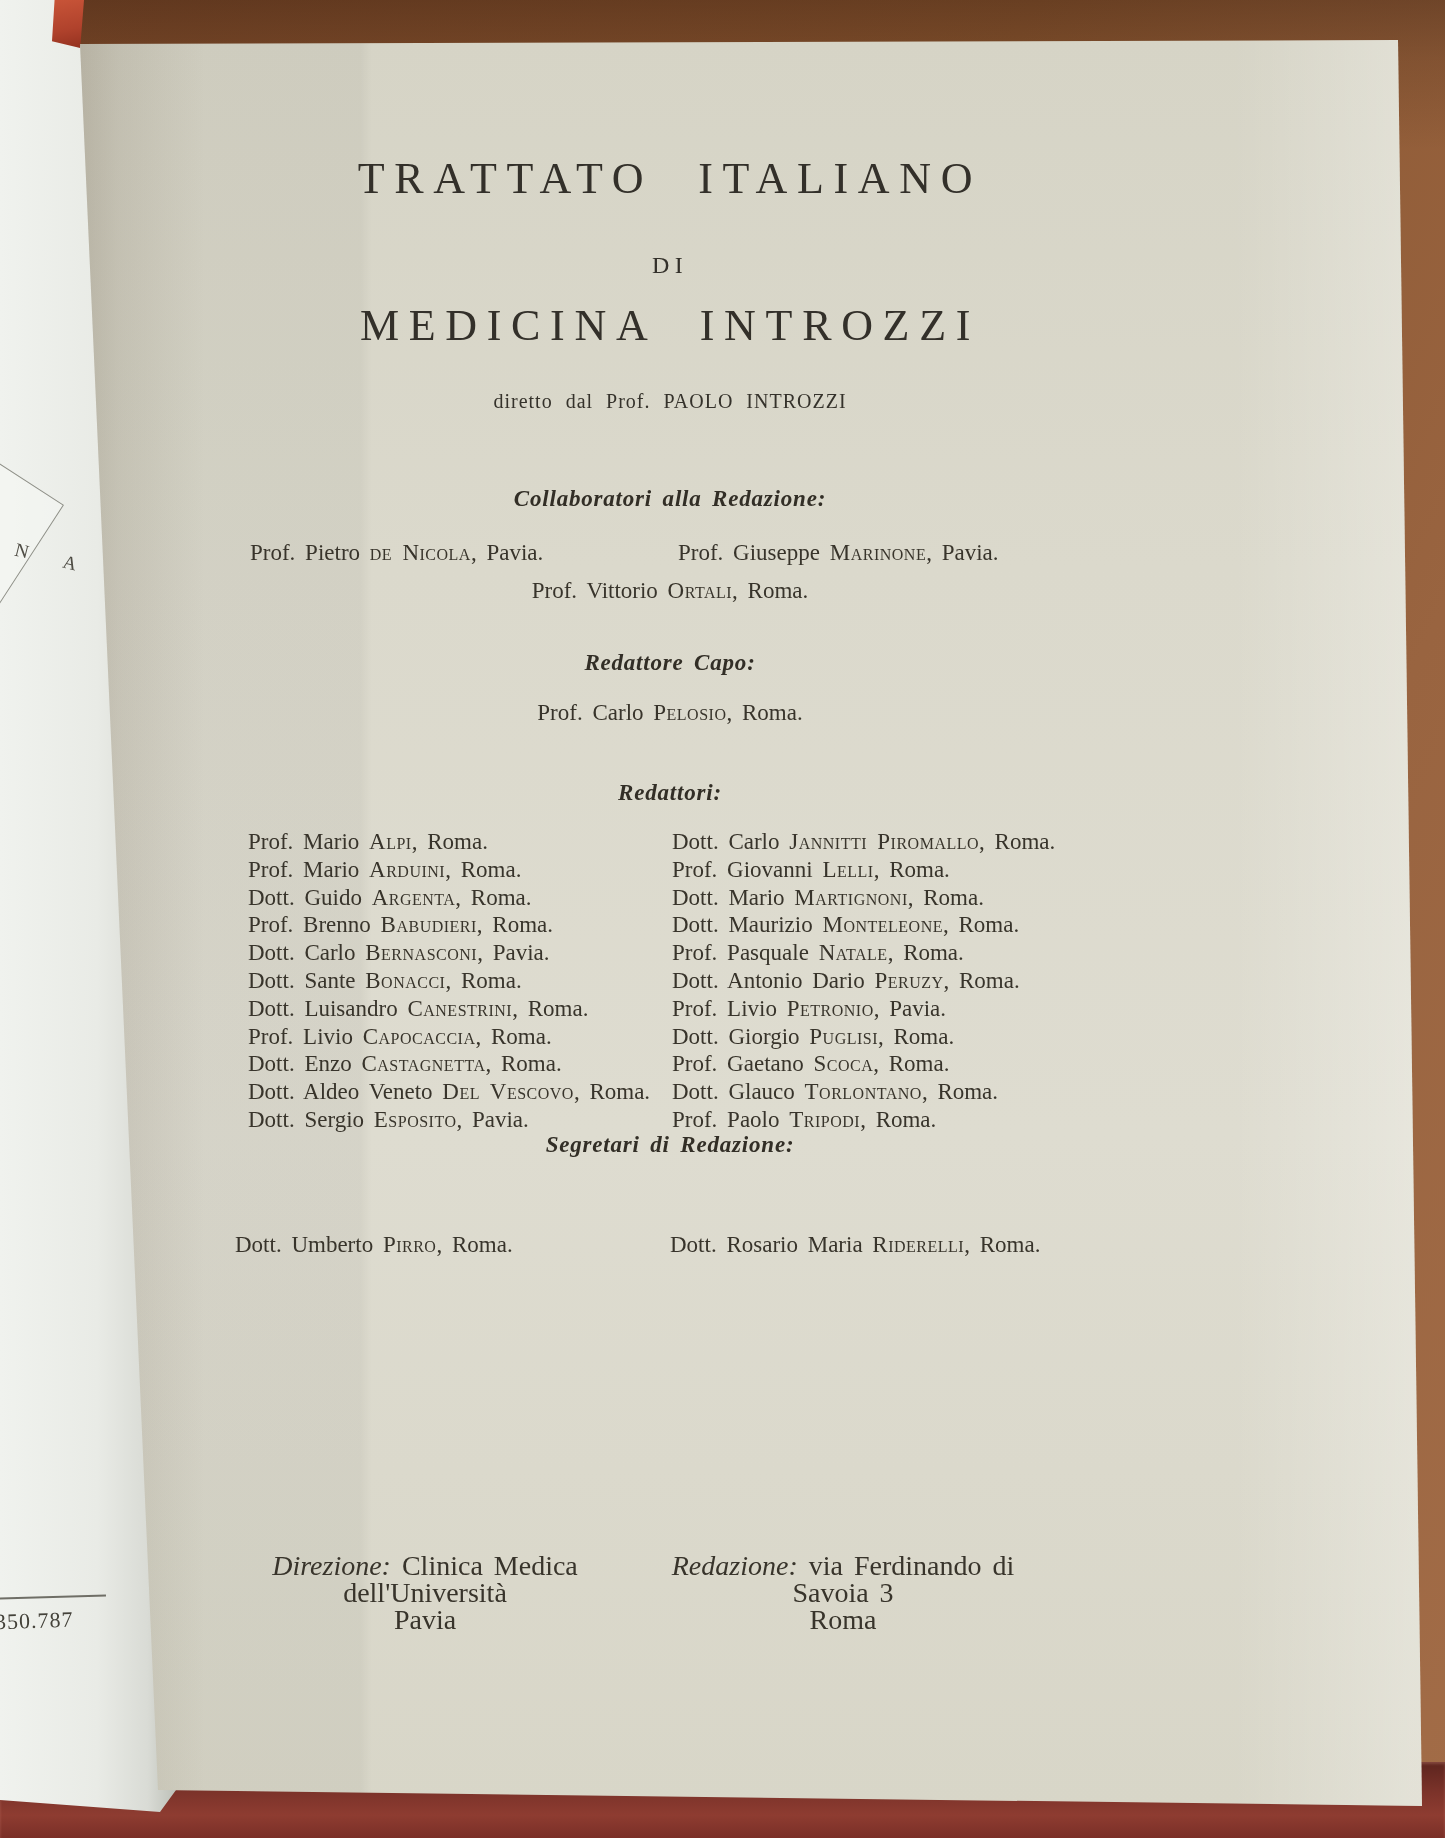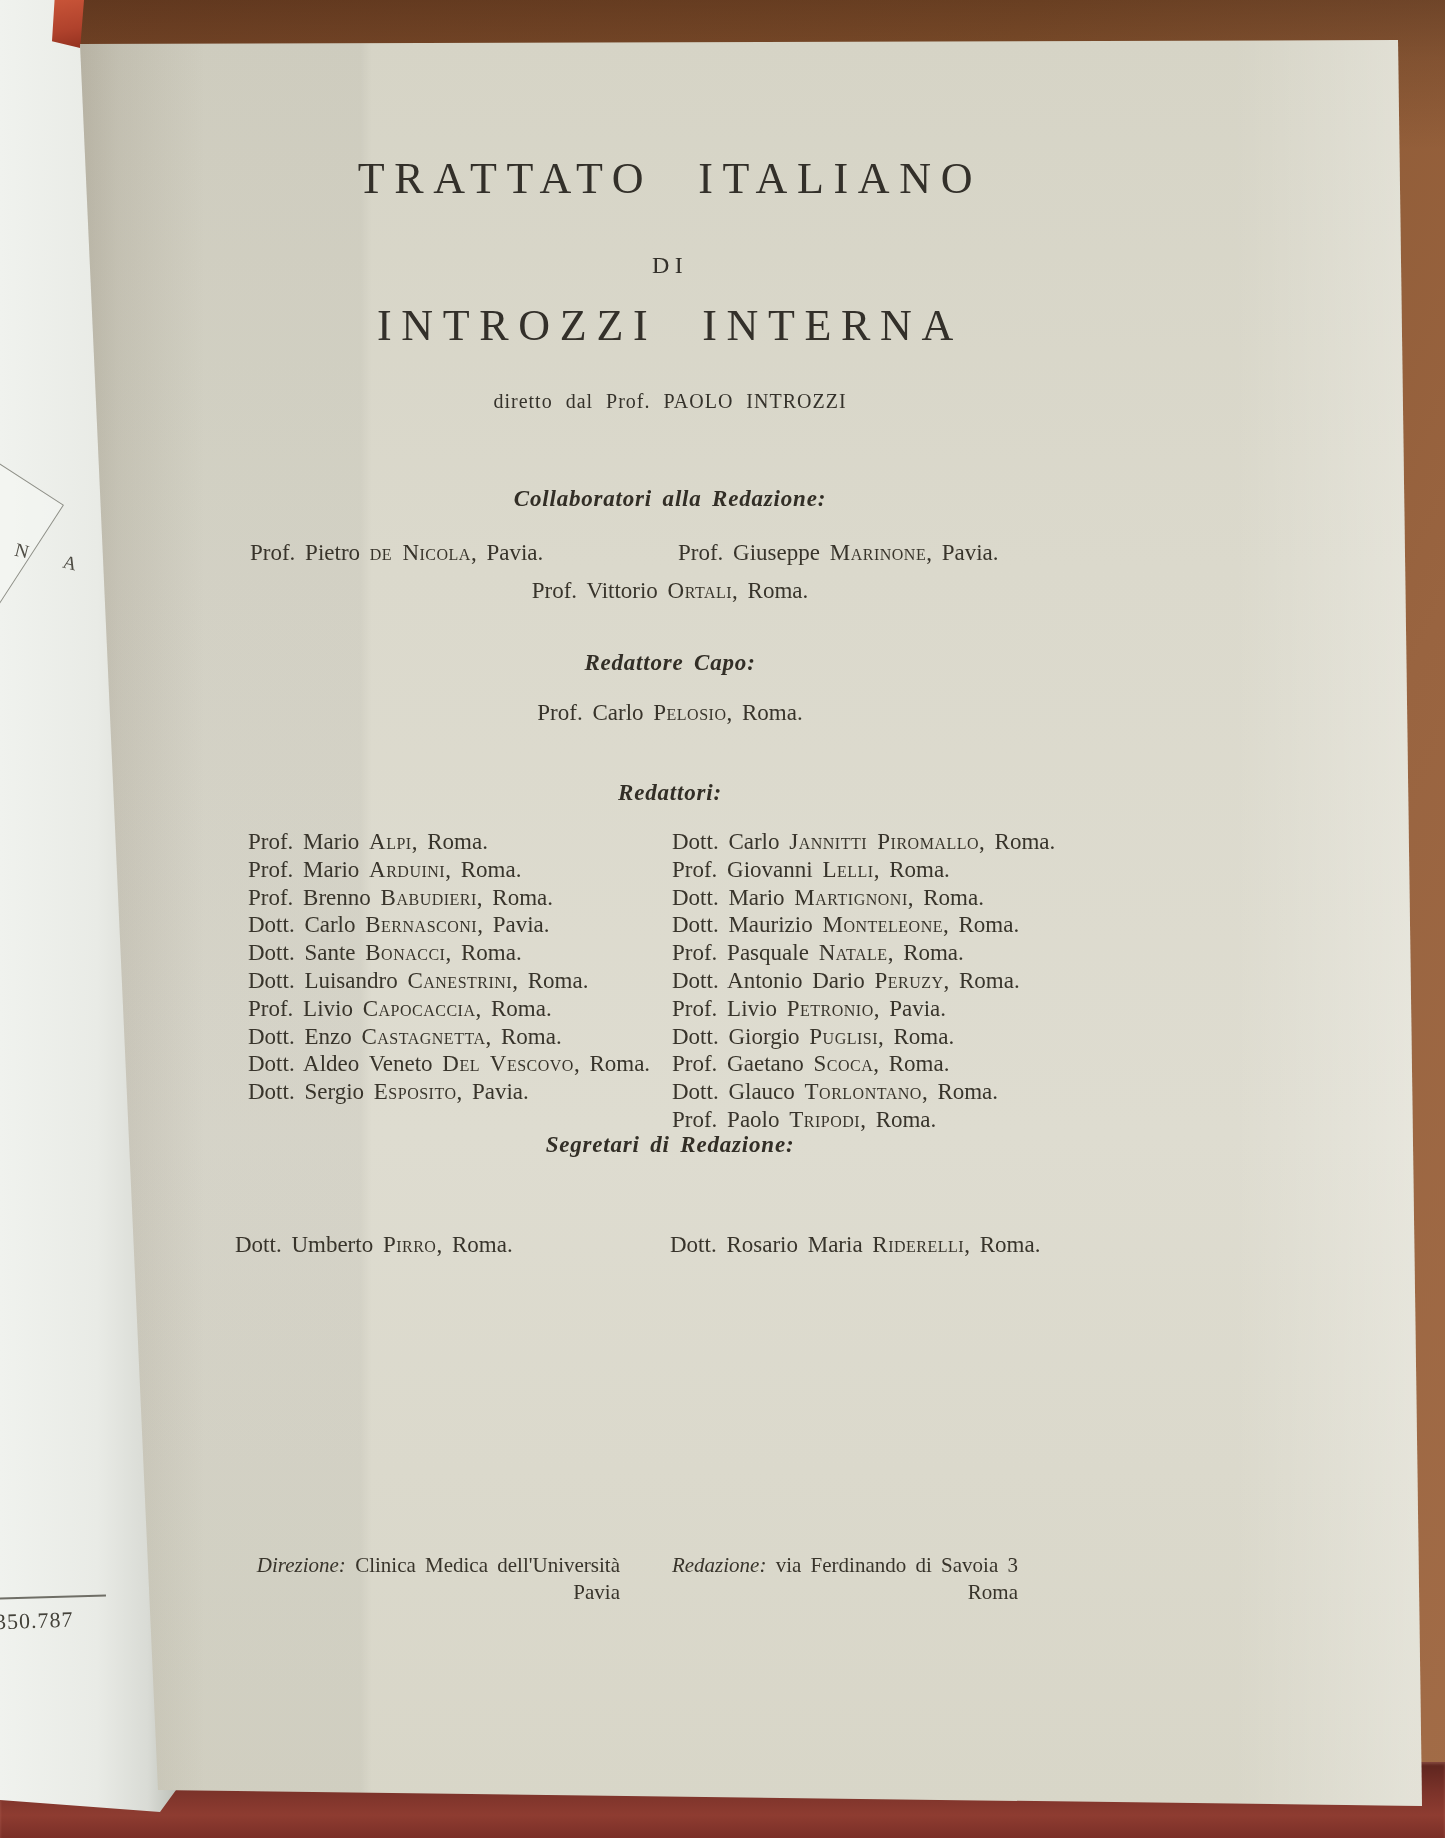--- a/index.html
+++ b/index.html
@@ -61,21 +61,21 @@
   .content > div{position:absolute;}
   .center{left:0;width:100%;text-align:center;}
   .t-big{font-size:44px;letter-spacing:0.22em;word-spacing:0.55em;color:#33302a;}
   .t-di{font-size:24px;letter-spacing:0.22em;color:#33302a;}
   .t-dir{font-size:20px;word-spacing:7px;letter-spacing:1px;color:#35322b;}
   .subhead{font-size:23px;font-style:italic;font-weight:bold;letter-spacing:0.8px;word-spacing:4px;color:#322e26;}
   .nline{font-size:23px;word-spacing:4px;color:#38342b;white-space:nowrap;}
   .sc{font-variant:small-caps;letter-spacing:0.5px;}
   .col{line-height:27.8px;}
   .col .nrow{white-space:nowrap;}
-  .foot{font-size:21px;word-spacing:4px;line-height:27px;color:#38342b;text-align:right;}
+  .foot{font-size:28px;word-spacing:4px;line-height:27px;color:#38342b;text-align:center;}
   .it-label{font-style:italic;}
 </style>
 </head>
 <body>
 
 <div class="scene">
 
   <div class="cover-bottom"></div>
 
   <div class="facing-page">
@@ -85,36 +85,37 @@
     <div class="catalog-num">350.787</div>
   </div>
 
   <div class="cover-wedge"></div>
 
   <div class="page">
     <div class="content">
 
       <div class="center t-big" style="top:115px">TRATTATO ITALIANO</div>
       <div class="center t-di" style="top:214px">DI</div>
-      <div class="center t-big" style="top:262px">INTROZZI INTERNA</div>
+      <div class="center t-big" style="top:262px">MEDICINA INTROZZI</div>
       <div class="center t-dir" style="top:352px">diretto dal Prof. PAOLO INTROZZI</div>
 
       <div class="center subhead" style="top:448px">Collaboratori alla Redazione:</div>
       <div class="nline" style="top:502px;left:30px"><span>Prof. Pietro </span><span class="sc">de Nicola</span><span>, Pavia.</span></div>
       <div class="nline" style="top:502px;left:458px"><span>Prof. Giuseppe </span><span class="sc">Marinone</span><span>, Pavia.</span></div>
       <div class="center nline" style="top:540px"><span>Prof. Vittorio </span><span class="sc">Ortali</span><span>, Roma.</span></div>
 
       <div class="center subhead" style="top:612px">Redattore Capo:</div>
       <div class="center nline" style="top:662px"><span>Prof. Carlo </span><span class="sc">Pelosio</span><span>, Roma.</span></div>
 
       <div class="center subhead" style="top:742px">Redattori:</div>
 
       <div class="col" style="top:790px;left:28px">
         <div class="nrow nline"><span>Prof. Mario </span><span class="sc">Alpi</span><span>, Roma.</span></div>
         <div class="nrow nline"><span>Prof. Mario </span><span class="sc">Arduini</span><span>, Roma.</span></div>
+        <div class="nrow nline"><span>Dott. Guido </span><span class="sc">Argenta</span><span>, Roma.</span></div>
         <div class="nrow nline"><span>Prof. Brenno </span><span class="sc">Babudieri</span><span>, Roma.</span></div>
         <div class="nrow nline"><span>Dott. Carlo </span><span class="sc">Bernasconi</span><span>, Pavia.</span></div>
         <div class="nrow nline"><span>Dott. Sante </span><span class="sc">Bonacci</span><span>, Roma.</span></div>
         <div class="nrow nline"><span>Dott. Luisandro </span><span class="sc">Canestrini</span><span>, Roma.</span></div>
         <div class="nrow nline"><span>Prof. Livio </span><span class="sc">Capocaccia</span><span>, Roma.</span></div>
         <div class="nrow nline"><span>Dott. Enzo </span><span class="sc">Castagnetta</span><span>, Roma.</span></div>
         <div class="nrow nline"><span>Dott. Aldeo Veneto </span><span class="sc">Del Vescovo</span><span>, Roma.</span></div>
         <div class="nrow nline"><span>Dott. Sergio </span><span class="sc">Esposito</span><span>, Pavia.</span></div>
       </div>
 

